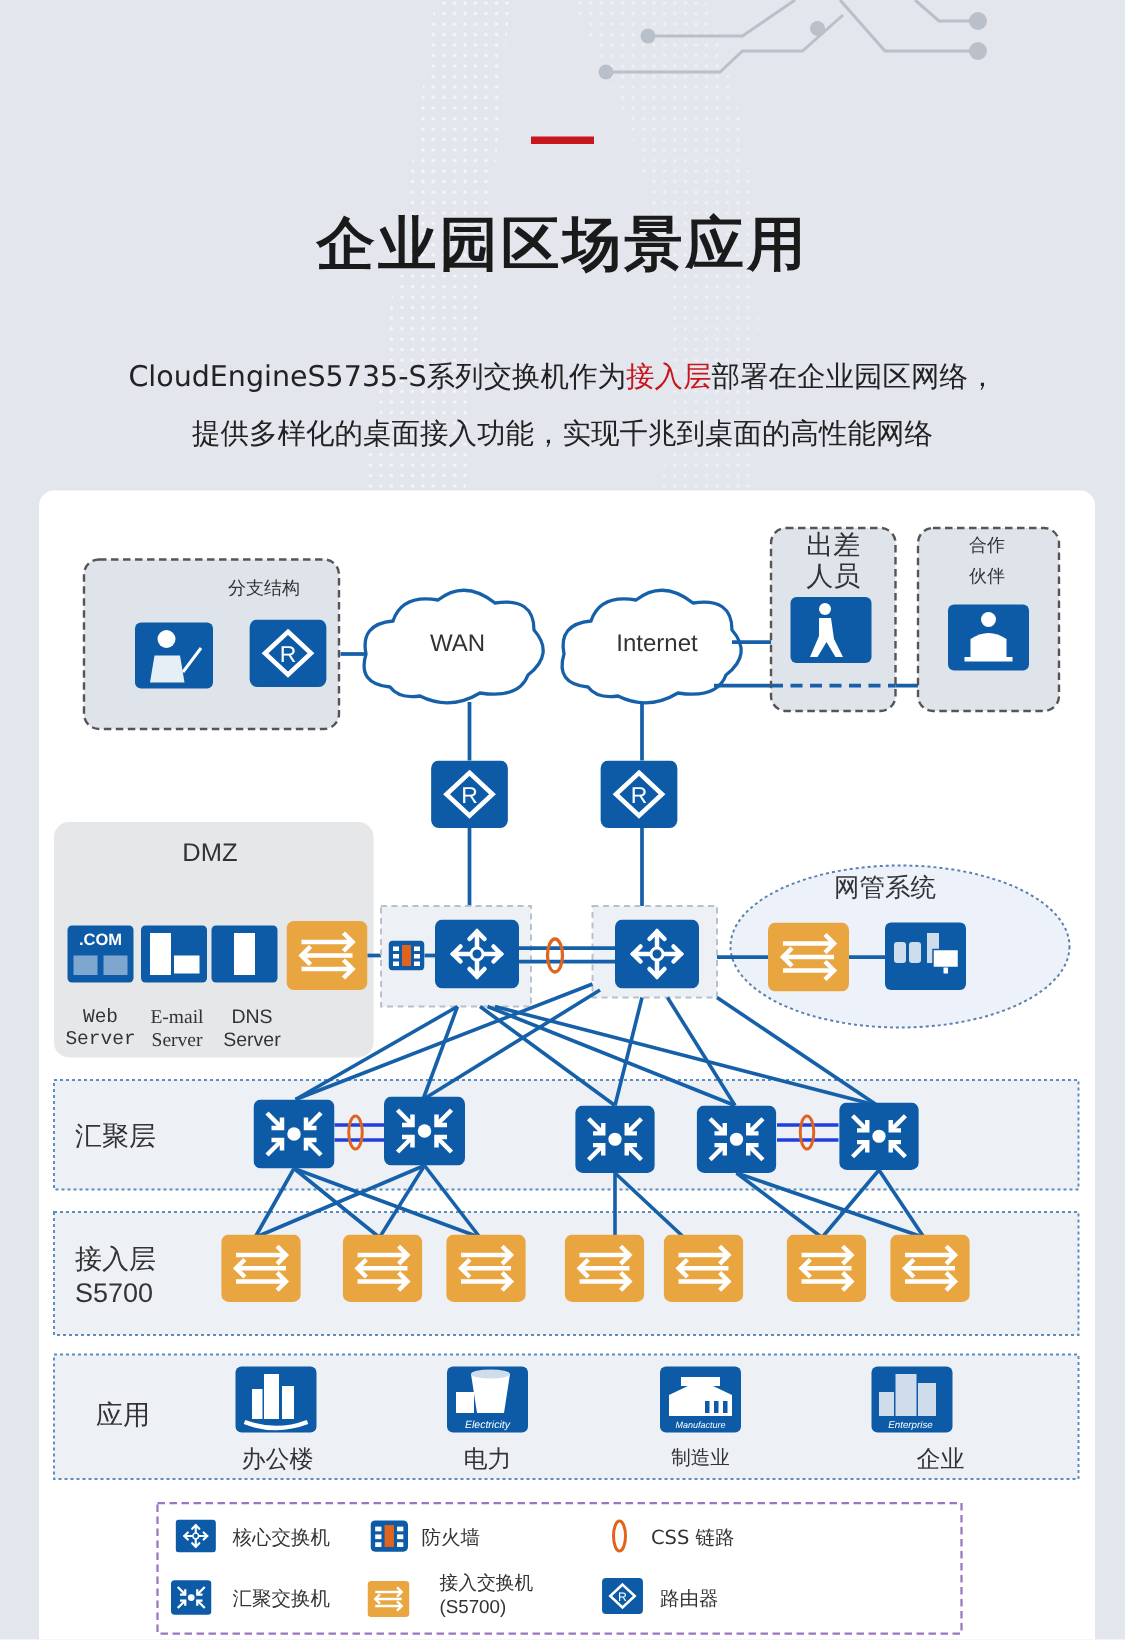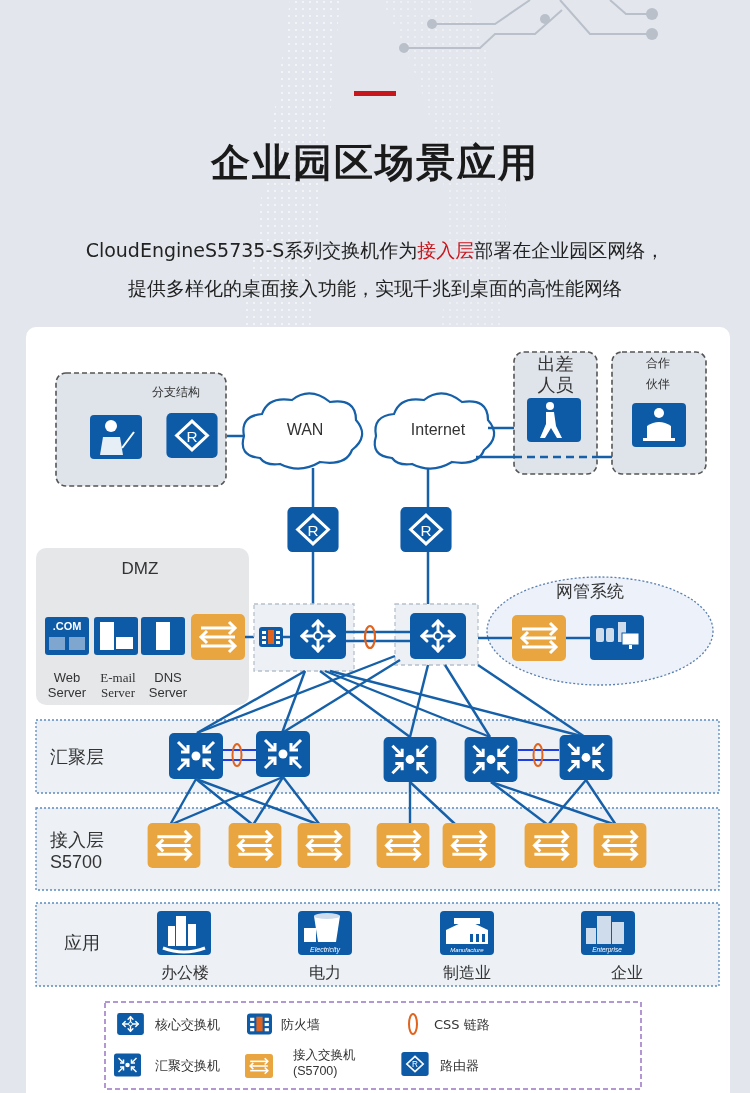--- a/index.html
+++ b/index.html
@@ -281,42 +281,42 @@
 <div class="lbl ctr" style="left:398px;top:421px;width:80px;font-size:16px;font-family:'Liberation Sans',sans-serif;">Internet</div>
 <div class="lbl ctr" style="left:514px;top:353px;width:83px;font-size:18px;line-height:21px;">
     <div>出差</div>
     <div>人员</div>
   </div>
 <div class="lbl ctr" style="left:612px;top:353px;width:92px;font-size:12px;line-height:21px;">
     <div>合作</div>
     <div>伙伴</div>
   </div>
 <div class="lbl ctr" style="left:100px;top:559px;width:80px;font-size:17px;font-family:'Liberation Sans',sans-serif;">DMZ</div>
-<div class="lbl ctr" style="left:40px;top:670px;width:54px;font-size:13px;line-height:15px;font-family:Liberation Sans, sans-serif;">
+<div class="lbl ctr" style="left:40px;top:670px;width:54px;font-size:13px;line-height:15px;font-family:Liberation Mono, monospace;">
     <div>Web</div>
     <div>Server</div>
   </div>
 <div class="lbl ctr" style="left:91px;top:670px;width:54px;font-size:13px;line-height:15px;font-family:Liberation Serif, serif;">
     <div>E-mail</div>
     <div>Server</div>
   </div>
 <div class="lbl ctr" style="left:141px;top:670px;width:54px;font-size:13px;line-height:15px;font-family:'Liberation Sans',sans-serif;">
     <div>DNS</div>
     <div>Server</div>
   </div>
 <div class="lbl" style="left:556px;top:580px;font-size:17px;">网管系统</div>
 <div class="lbl" style="left:50px;top:745px;font-size:18px;">汇聚层</div>
 <div class="lbl" style="left:50px;top:828px;font-size:18px;line-height:23px;">
     <div>接入层</div>
     <div style="font-family:'Liberation Sans',sans-serif;">S5700</div>
   </div>
 <div class="lbl" style="left:64px;top:931px;font-size:18px;">应用</div>
 <div class="lbl ctr" style="left:150px;top:963px;width:70px;font-size:16px;">办公楼</div>
 <div class="lbl ctr" style="left:290px;top:963px;width:70px;font-size:16px;">电力</div>
-<div class="lbl ctr" style="left:432px;top:963px;width:70px;font-size:16px;">制造业</div>
+<div class="lbl ctr" style="left:432px;top:963px;width:70px;font-size:13px;">制造业</div>
 <div class="lbl ctr" style="left:573px;top:963px;width:70px;font-size:16px;text-align:right;">企业</div>
 
 <div class="lbl" style="left:155px;top:1016px;font-size:13px;">核心交换机</div>
 <div class="lbl" style="left:281px;top:1016px;font-size:13px;">防火墙</div>
 <div class="lbl" style="left:434px;top:1016px;font-size:13px;">CSS 链路</div>
 <div class="lbl" style="left:155px;top:1057px;font-size:13px;">汇聚交换机</div>
 <div class="lbl" style="left:281px;top:1047px;font-size:12.5px;line-height:16px;margin-left:12px;">
     <div>接入交换机</div>
     <div style="font-family:'Liberation Sans',sans-serif;">(S5700)</div>
   </div>

